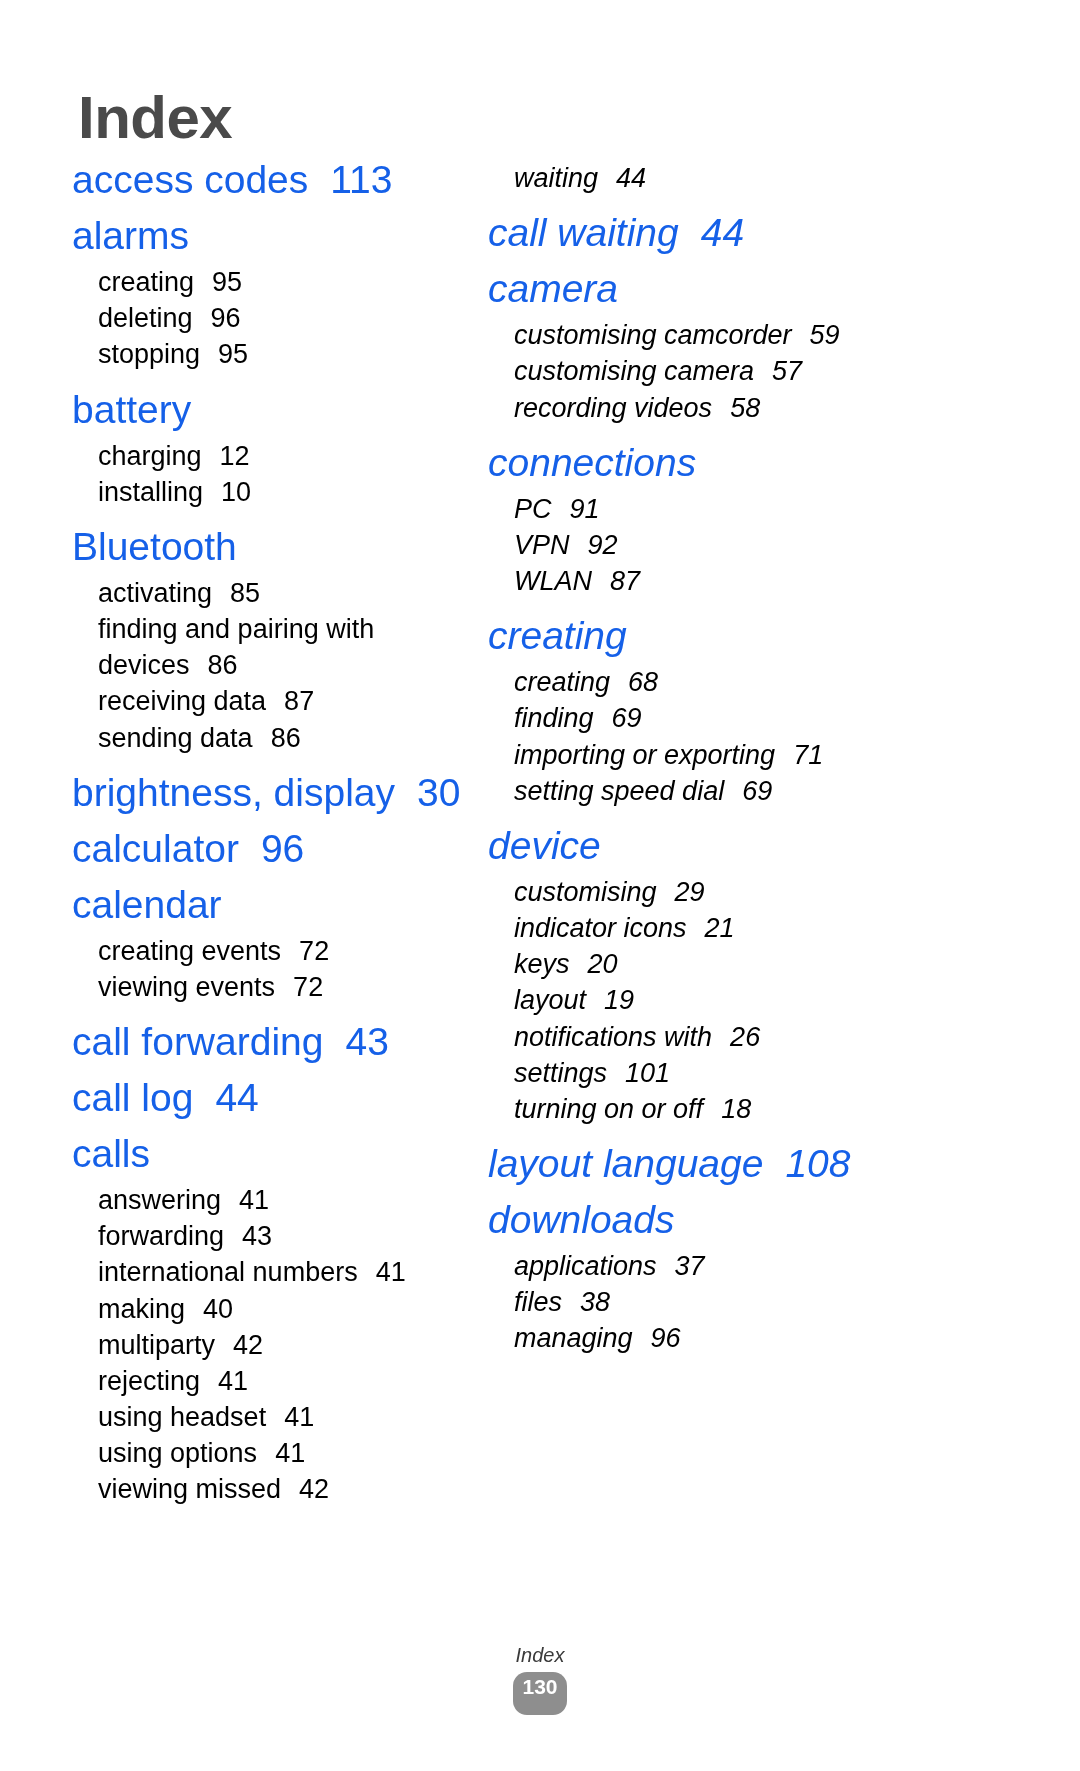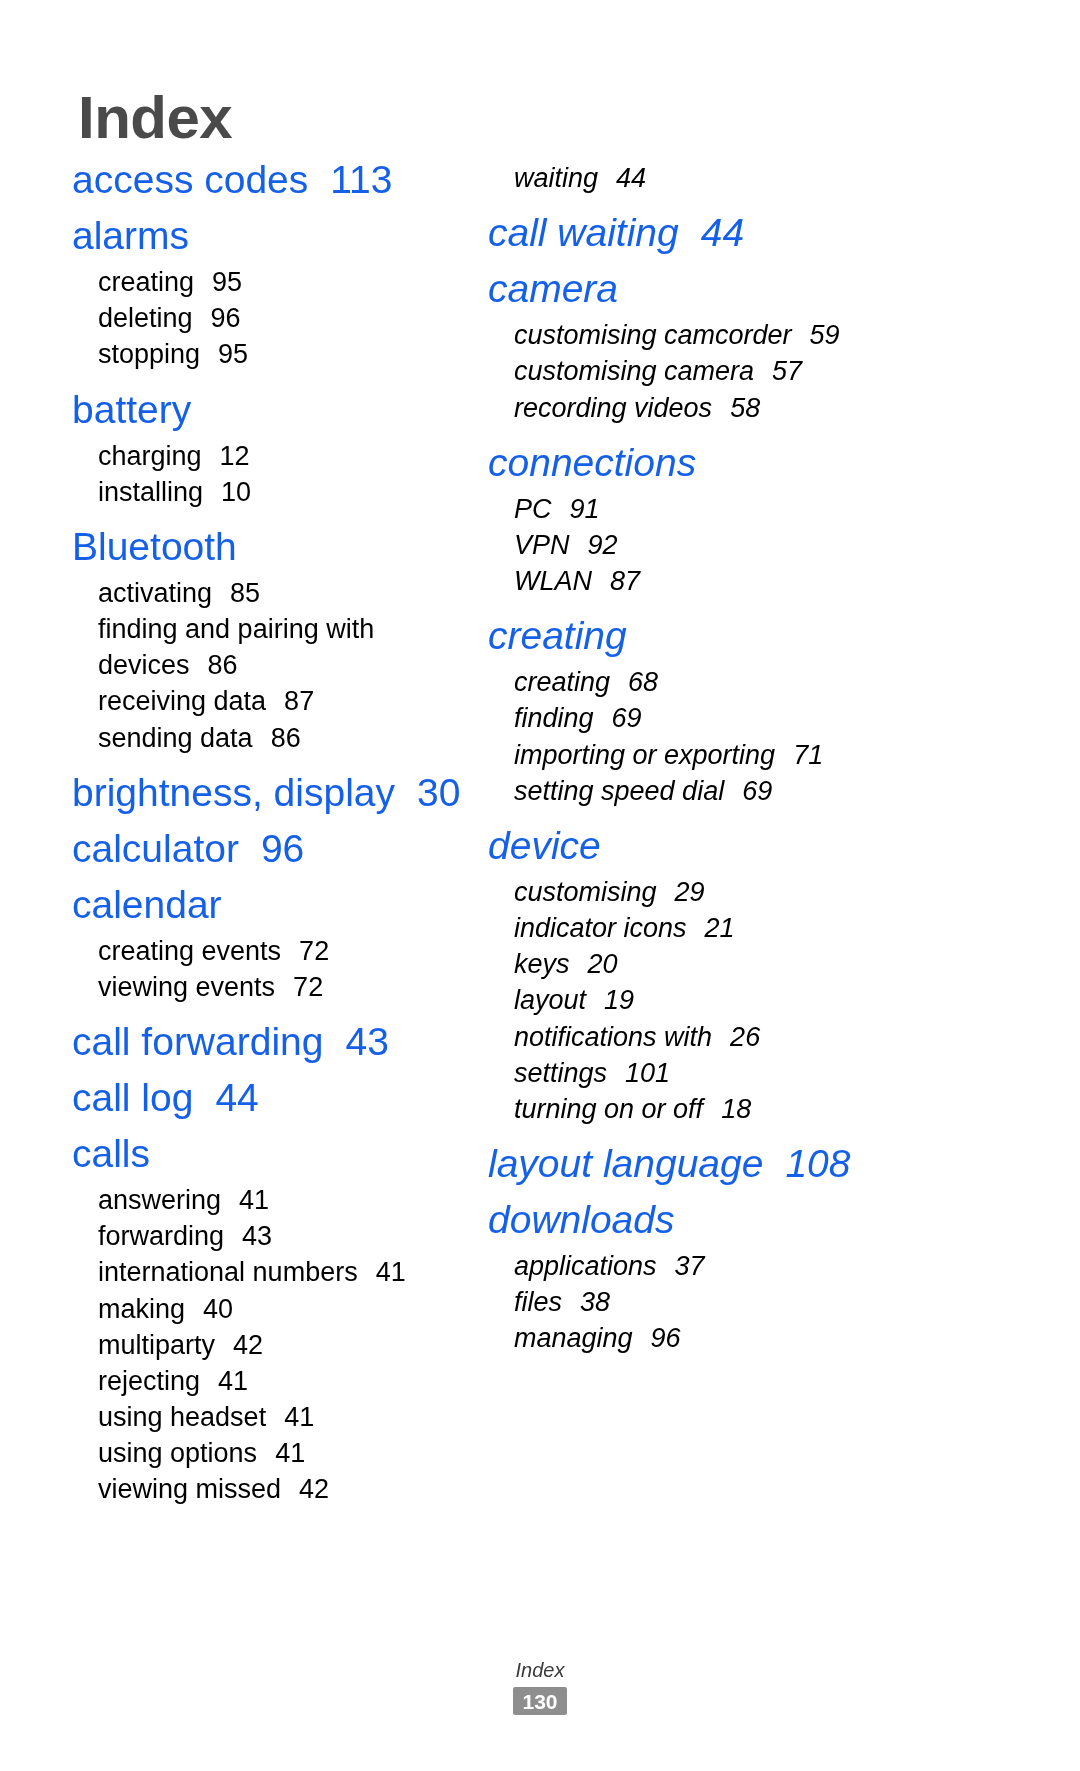--- a/index.html
+++ b/index.html
@@ -96,22 +96,22 @@
     color: #3a3a3a;
     line-height: 1.3;
   }
   .footer-pagebox {
     display: inline-block;
     margin-top: 4px;
     background: #8e8e8e;
     color: #ffffff;
     font-size: 21px;
     font-weight: bold;
-    padding: 3px 9px 1px 9px;
-    border-radius: 2px;
+    padding: 3px 9px 16px 9px;
+    border-radius: 14px;
     line-height: 1.15;
   }
 </style>
 </head>
 <body>
 
 <div class="page">
 
   <h1 class="page-title">Index</h1>
 

